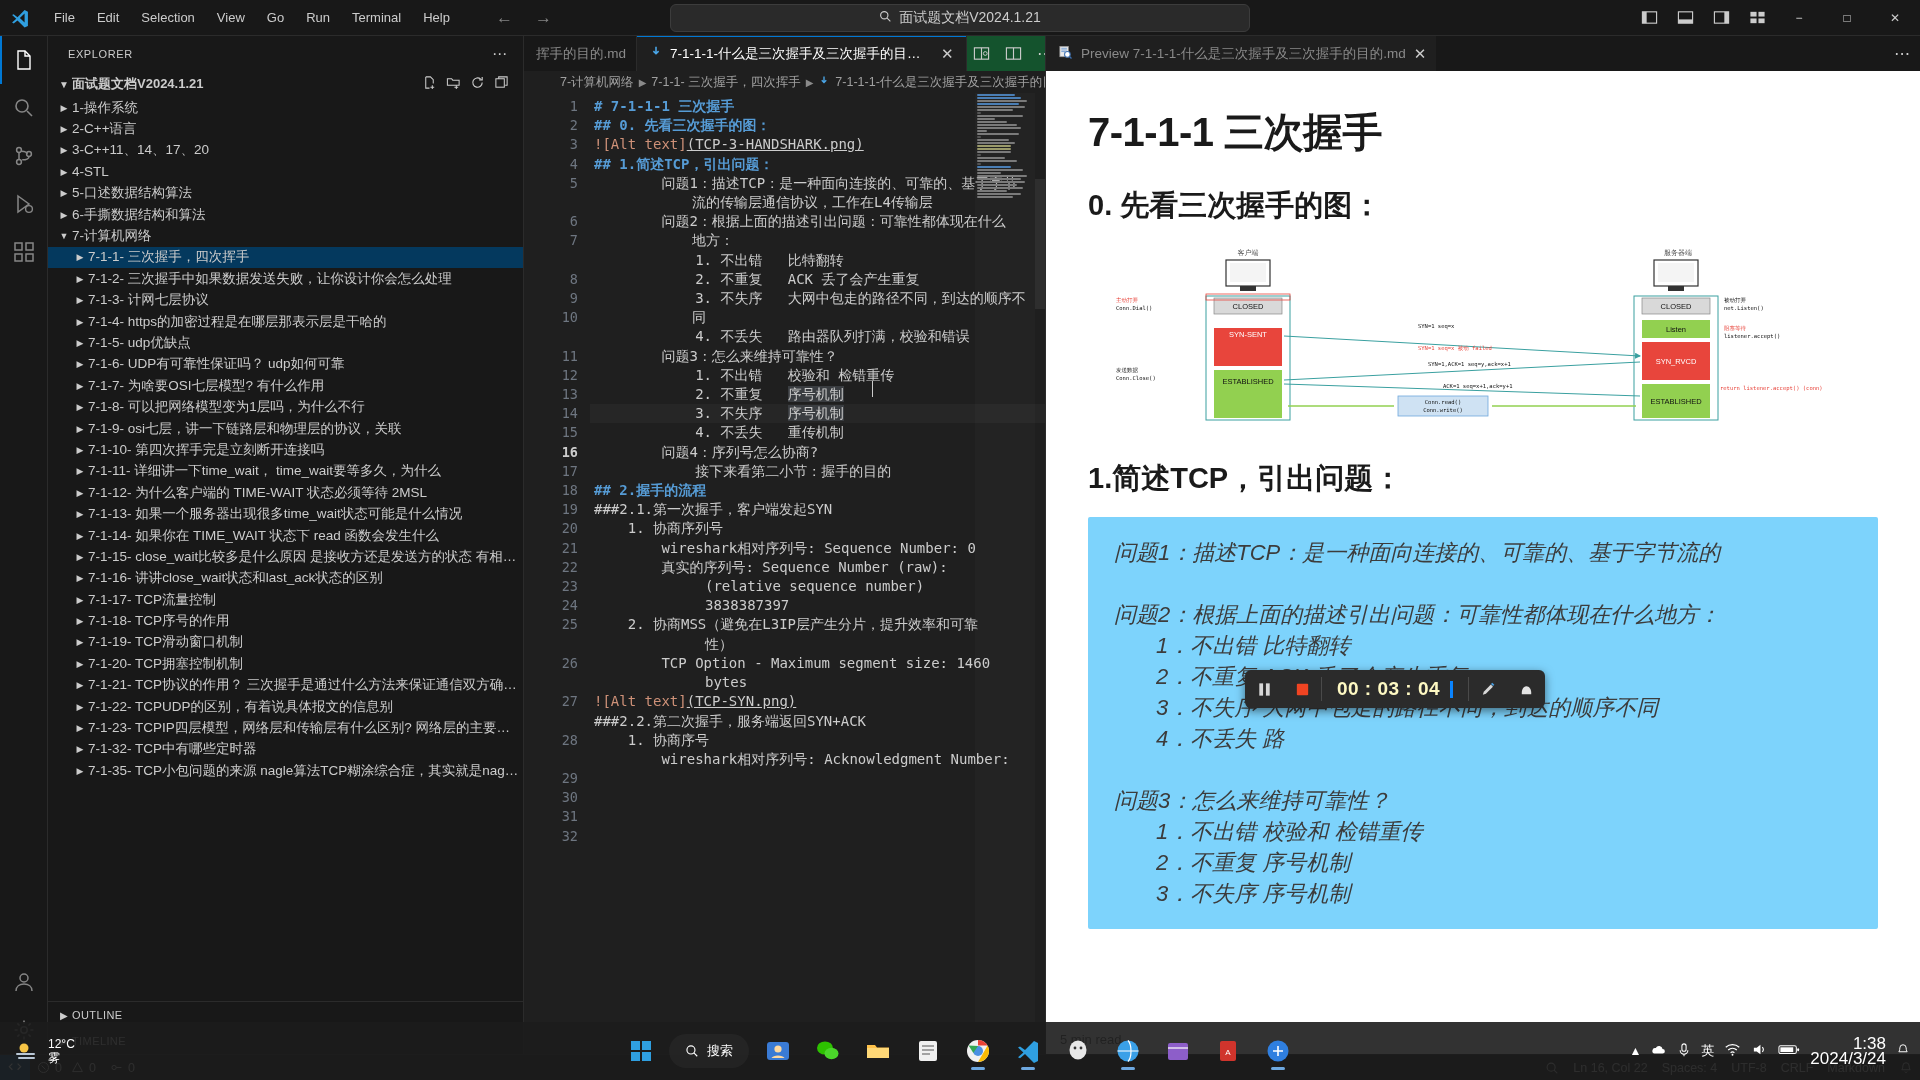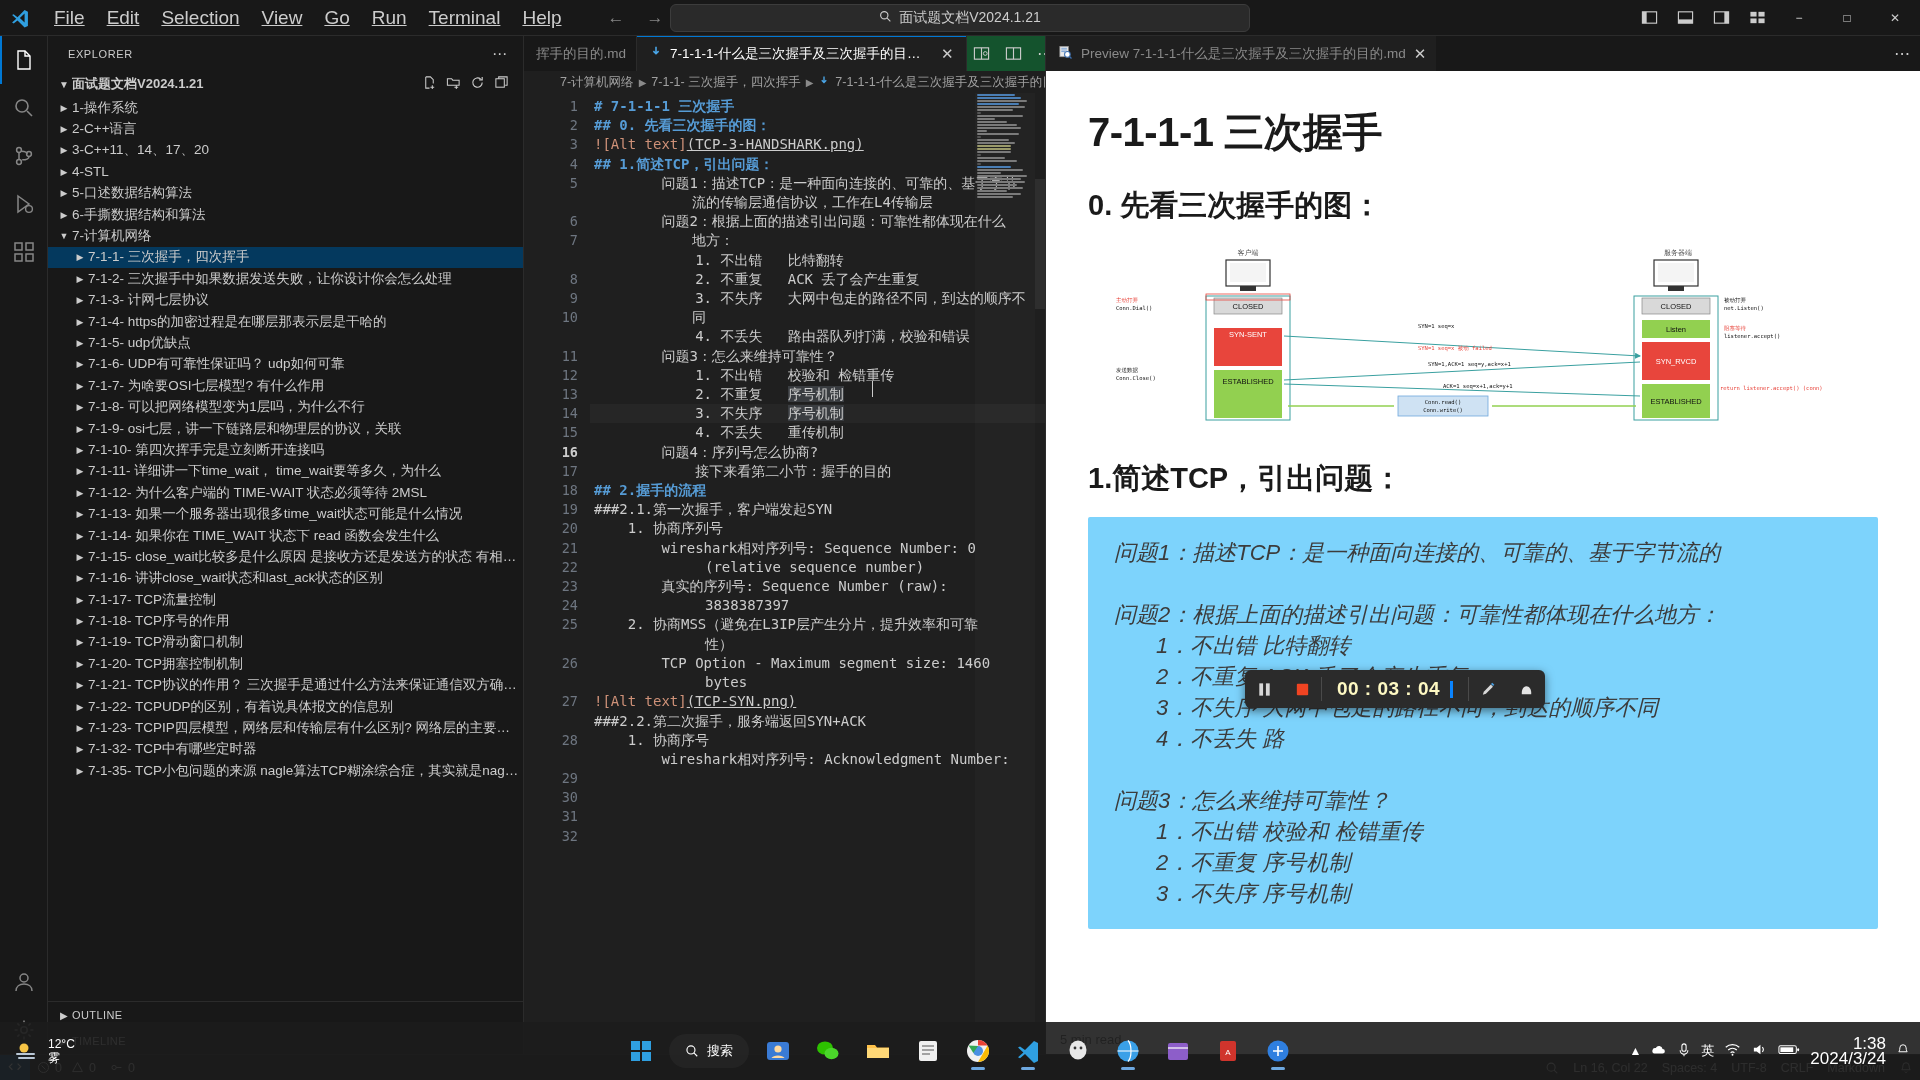--- a/index.html
+++ b/index.html
@@ -5,21 +5,21 @@
   * { box-sizing: border-box; margin:0; padding:0; }
   html,body { width:1920px; height:1080px; overflow:hidden; background:#1f1f1f;
     font-family:"Liberation Sans","DejaVu Sans",sans-serif; }
   .app { position:relative; width:1920px; height:1080px; display:flex; flex-direction:column; }
 
   
   .titlebar { height:36px; background:#181818; display:flex; align-items:center;
     border-bottom:1px solid #2b2b2b; flex:0 0 36px; }
   .vs-logo { width:40px; height:36px; display:flex; align-items:center; justify-content:center; }
   .menu { display:flex; align-items:center; gap:2px; margin-left:4px; }
-  .menu-item { color:#cccccc; font-size:19px; padding:4px 10px; border-radius:4px; white-space:nowrap;text-decoration:underline; }
+  .menu-item { color:#cccccc; font-size:13px; padding:4px 10px; border-radius:4px; white-space:nowrap; }
   .nav-arrows { display:flex; gap:22px; margin-left:36px; color:#868686; font-size:17px; }
   .cmd-center { position:absolute; left:50%; transform:translateX(-50%); top:4px;
     width:580px; height:28px; background:#2a2a2a; border:1px solid #3c3c3c; border-radius:6px;
     display:flex; align-items:center; justify-content:center; gap:7px; }
   .cmd-center .txt { color:#cccccc; font-size:14px; }
   .tb-right { margin-left:auto; display:flex; align-items:center; gap:2px; padding-right:2px; }
   .tb-icon { width:34px; height:30px; display:flex; align-items:center; justify-content:center; color:#cccccc; }
   .wctrl { width:46px; height:36px; display:flex; align-items:center; justify-content:center;
     color:#cccccc; font-size:12px; }
 
@@ -563,22 +563,22 @@
           <div class="cl cur">            3. 不失序   <span class="hl">序号机制</span></div>
           <div class="cl">            4. 不丢失   重传机制</div>
           <div class="cl"></div>
           <div class="cl">        问题4：序列号怎么协商?</div>
           <div class="cl">            接下来看第二小节：握手的目的</div>
           <div class="cl"></div>
           <div class="cl hdr">## 2.握手的流程</div>
           <div class="cl">###2.1.第一次握手，客户端发起SYN</div>
           <div class="cl">    1. 协商序列号</div>
           <div class="cl">        wireshark相对序列号: Sequence Number: 0</div>
+          <div class="cl">        真实的序列号: Sequence Number (raw):</div>
           <div class="cl" style="padding-left:115px">(relative sequence number)</div>
-          <div class="cl">        真实的序列号: Sequence Number (raw):</div>
           <div class="cl" style="padding-left:115px">3838387397</div>
           <div class="cl">    2. 协商MSS（避免在L3IP层产生分片，提升效率和可靠</div>
           <div class="cl" style="padding-left:115px">性）</div>
           <div class="cl">        TCP Option - Maximum segment size: 1460</div>
           <div class="cl" style="padding-left:115px">bytes</div>
           <div class="cl"><span class="mk-br">![Alt text]</span><span class="mk-lk">(TCP-SYN.png)</span></div>
           <div class="cl">###2.2.第二次握手，服务端返回SYN+ACK</div>
           <div class="cl">    1. 协商序号</div>
           <div class="cl">        wireshark相对序列号: Acknowledgment Number:</div>
 

